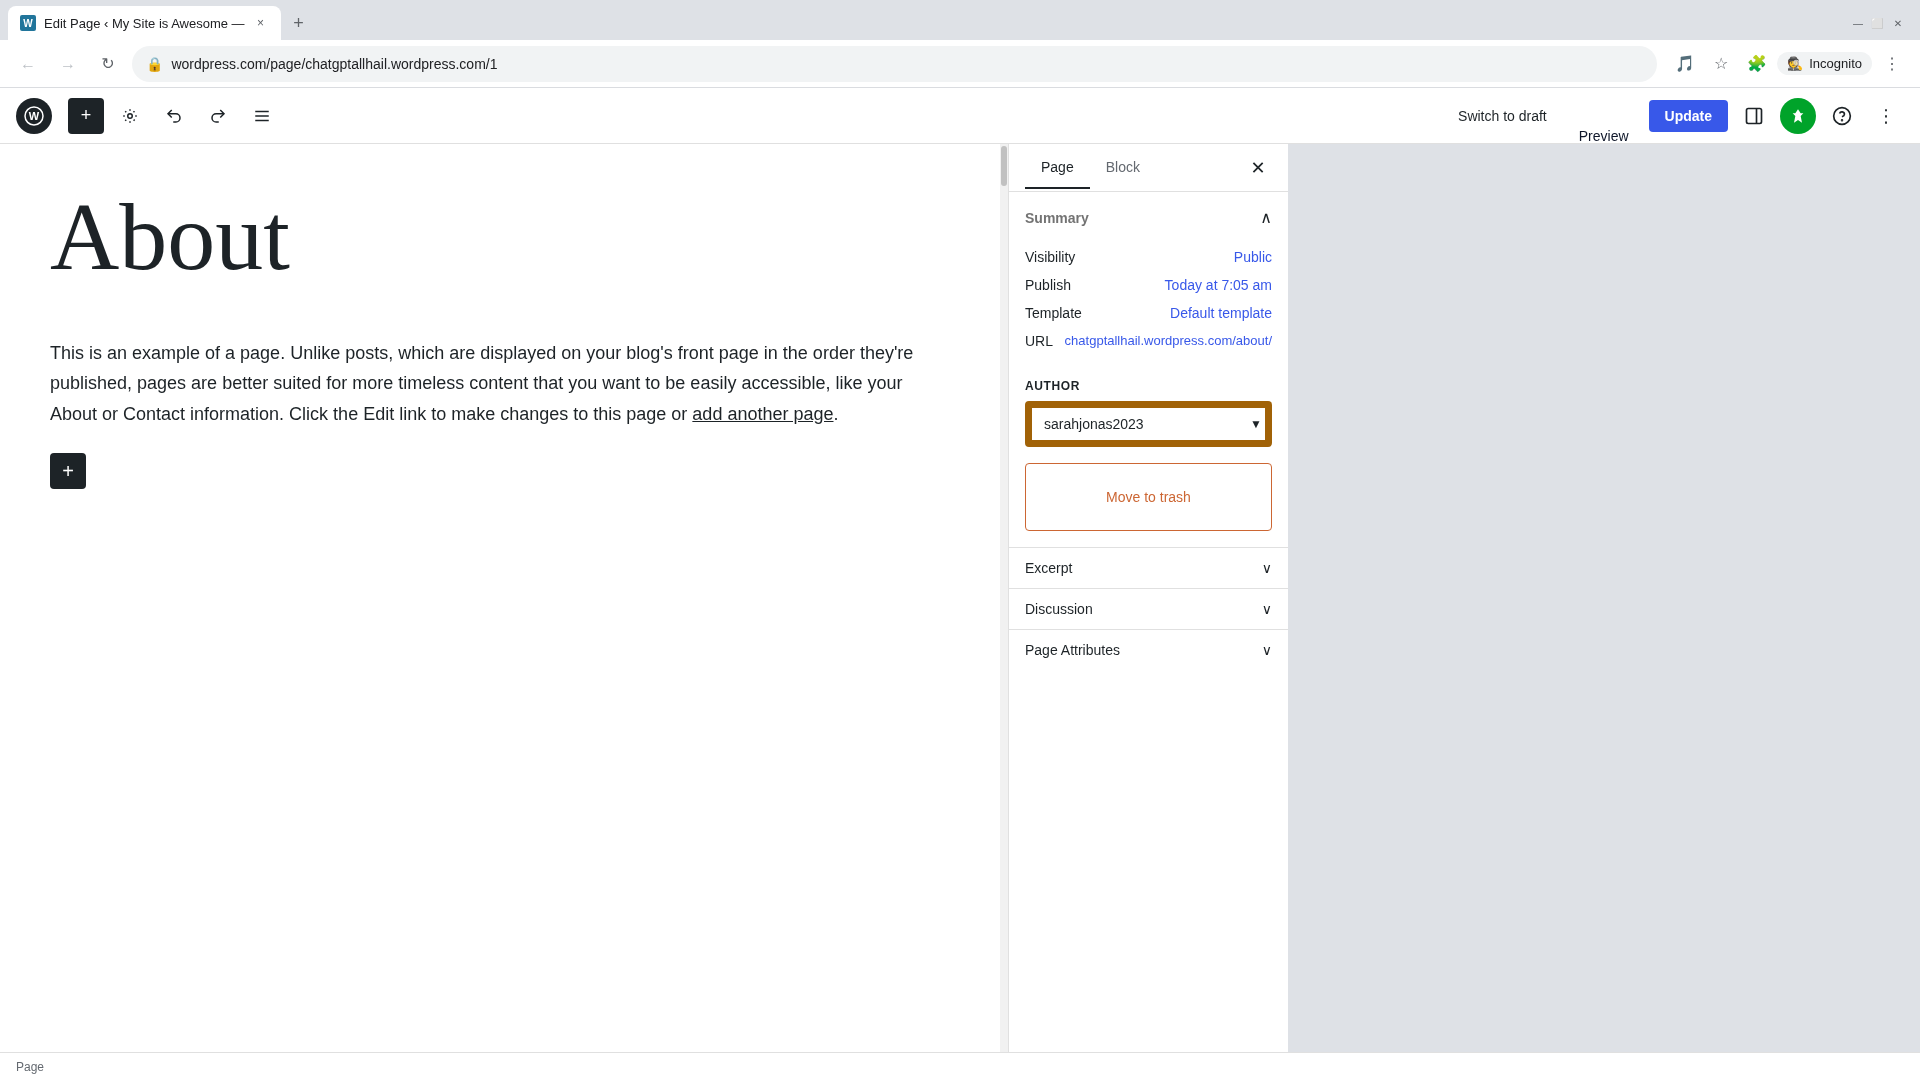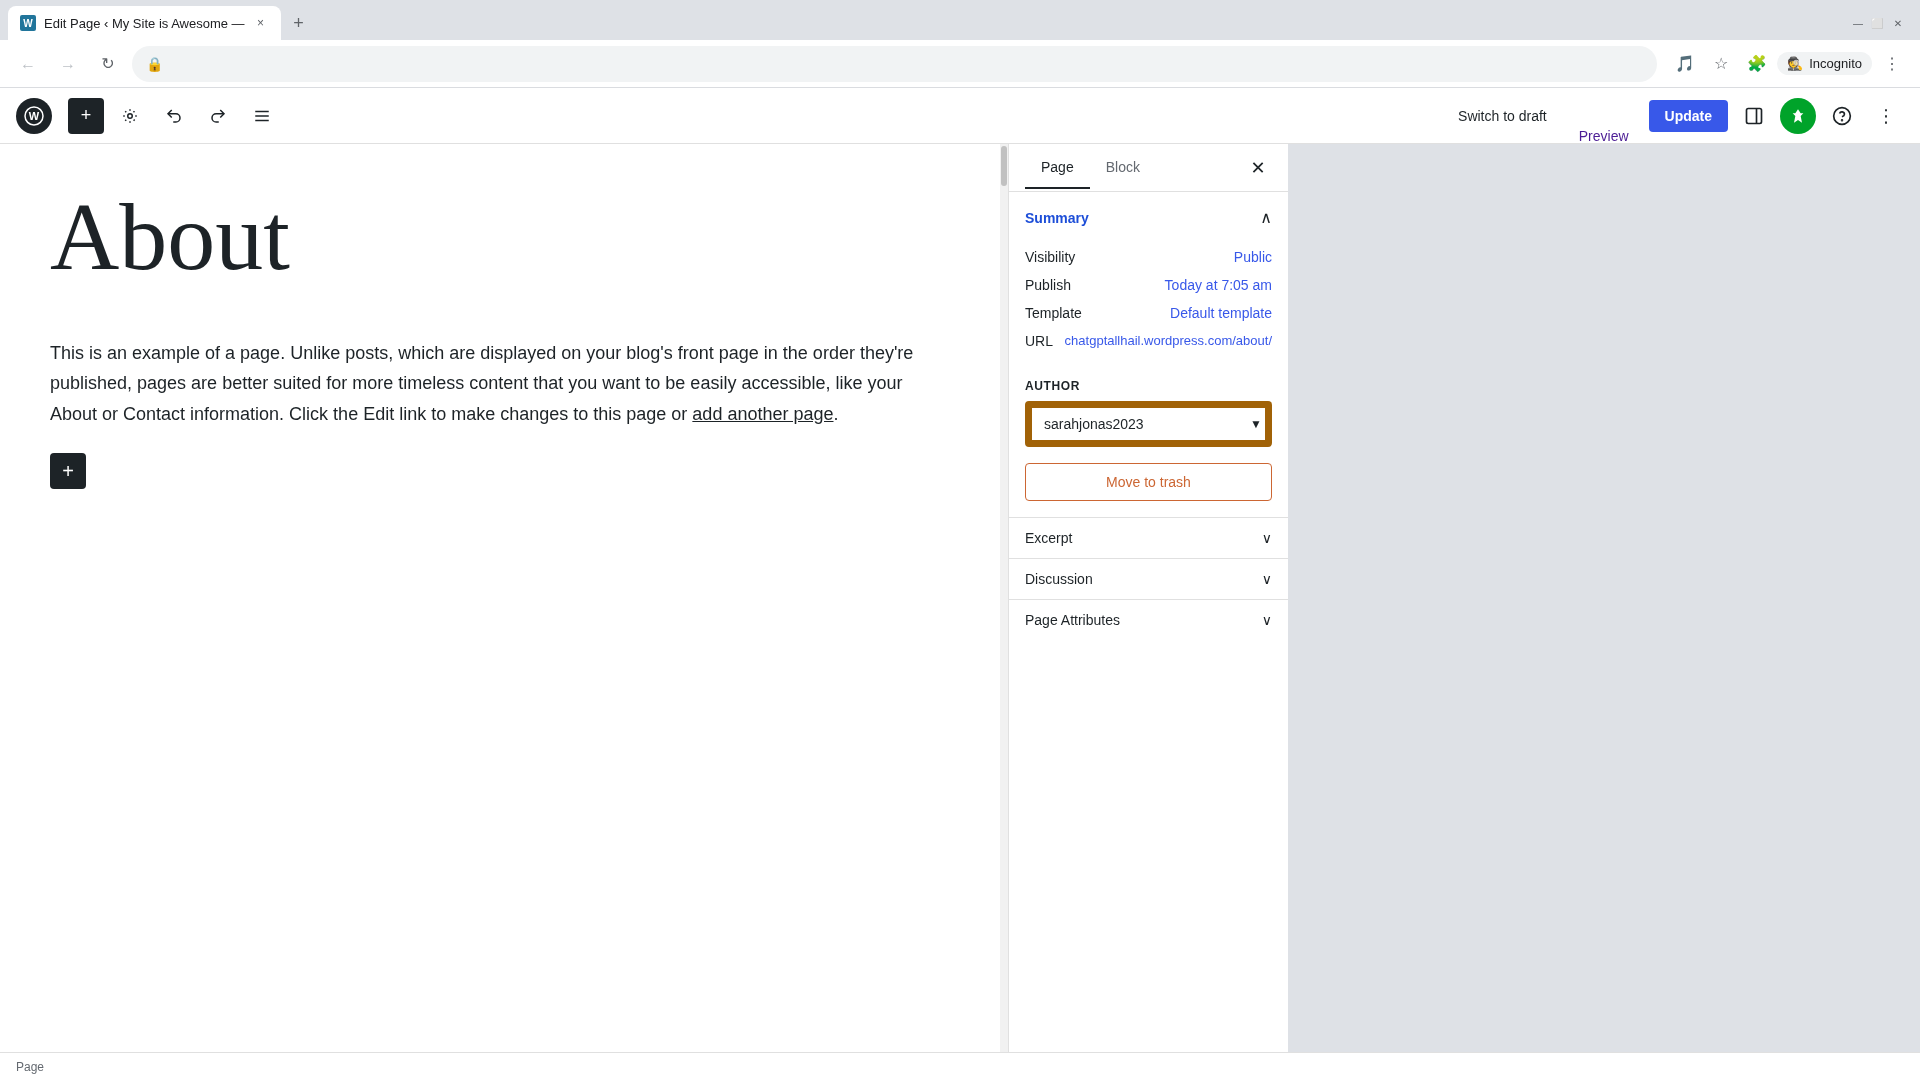--- a/index.html
+++ b/index.html
@@ -251,21 +251,21 @@
       color: #1d2327;
       cursor: pointer;
       padding: 6px 12px;
       border-radius: 4px;
     }
 
     .preview-btn {
       border: none;
       background: none;
       font-size: 14px;
-      color: #4c1d95;
+      color: #0f172a;
       cursor: pointer;
       padding: 6px 12px;
       border-radius: 4px;
       margin-top: 40px;
     }
 
     .update-btn {
       background: #3858e9;
       color: white;
       border: none;
@@ -444,21 +444,21 @@
       display: flex;
       align-items: center;
       justify-content: space-between;
       padding: 16px 16px;
       cursor: pointer;
     }
 
     .sidebar-section-title {
       font-size: 14px;
       font-weight: 600;
-      color: #1d4ed8;
+      color: #737373;
     }
 
     .sidebar-section-toggle {
       font-size: 16px;
       color: #1d2327;
     }
 
     .sidebar-section-content {
       padding: 0 16px 16px;
     }
@@ -524,21 +524,21 @@
       top: 50%;
       transform: translateY(-50%);
       font-size: 12px;
       color: #1d2327;
       pointer-events: none;
     }
 
     .move-to-trash-btn {
       width: calc(100% - 32px);
       margin: 0 16px 16px;
-      padding: 10px;
+      padding: 25px;
       background: #fff;
       border: 1px solid #c63;
       border-radius: 4px;
       color: #c63;
       font-size: 14px;
       cursor: pointer;
       text-align: center;
       display: block;
     }
 
@@ -592,20 +592,21 @@
       <div class="win-ctrl">✕</div>
     </div>
   </div>
 
   <div class="address-bar-row">
     <button class="nav-btn disabled">←</button>
     <button class="nav-btn disabled">→</button>
     <button class="nav-btn">↻</button>
     <div class="address-bar">
       <span class="lock-icon">🔒</span>
+      <span class="address-text">wordpress.com/page/chatgptallhail.wordpress.com/1</span>
     </div>
     <div class="browser-actions">
       <div class="browser-action-btn">🎵</div>
       <div class="browser-action-btn">☆</div>
       <div class="browser-action-btn">🧩</div>
       <div class="incognito-badge">
         <span>🕵</span>
         <span>Incognito</span>
       </div>
       <div class="browser-action-btn">⋮</div>

